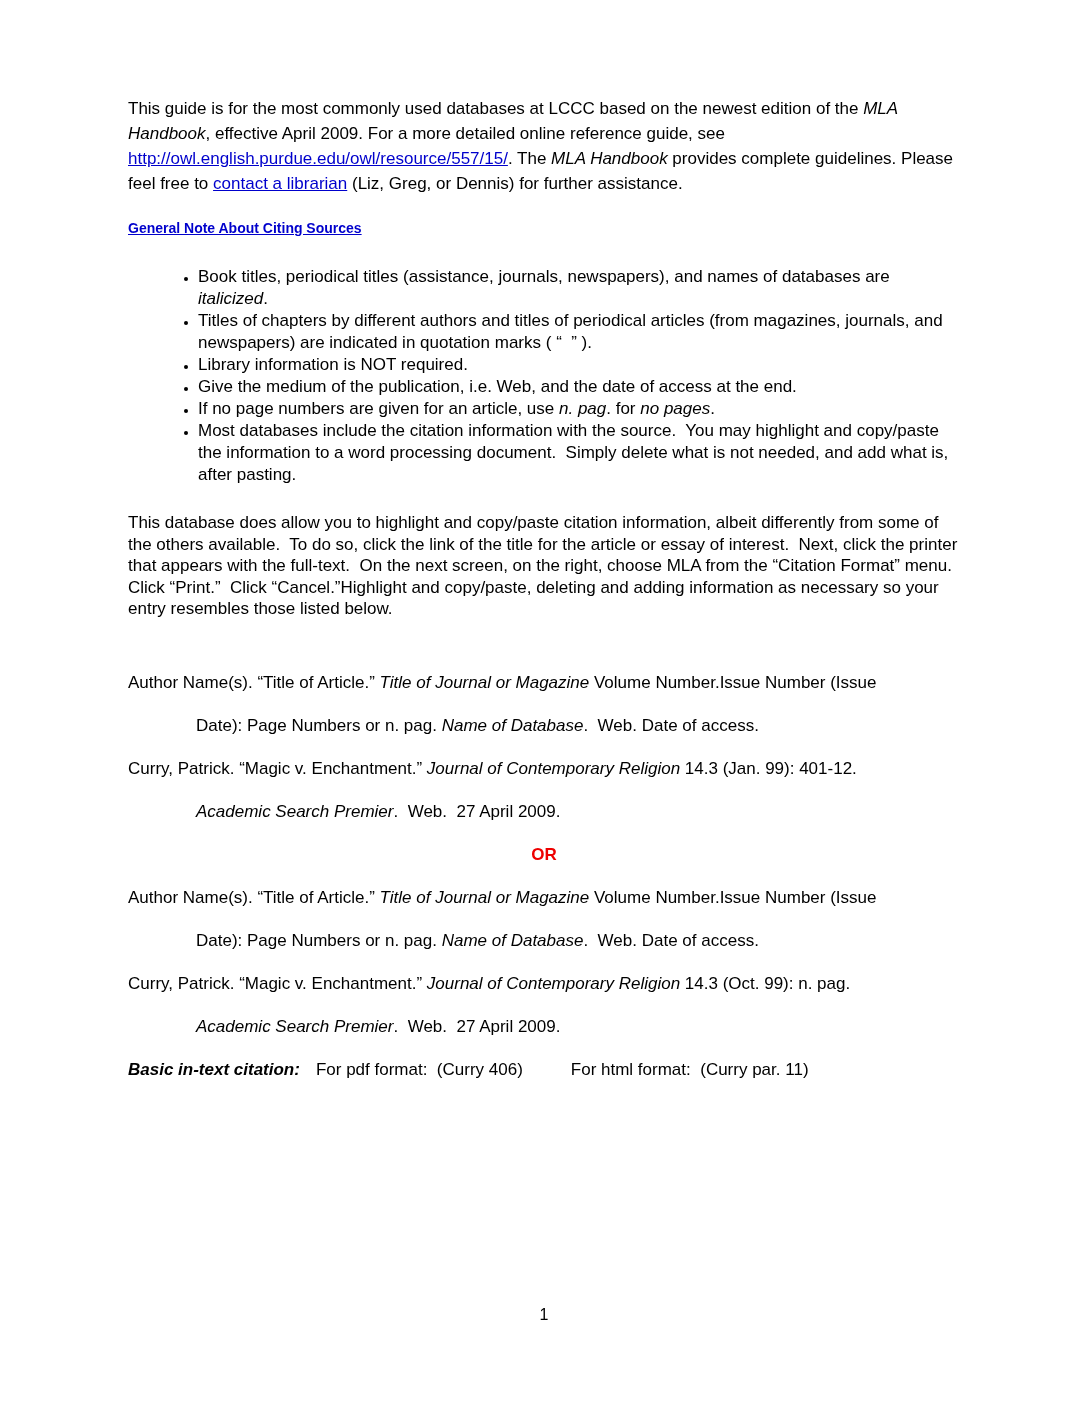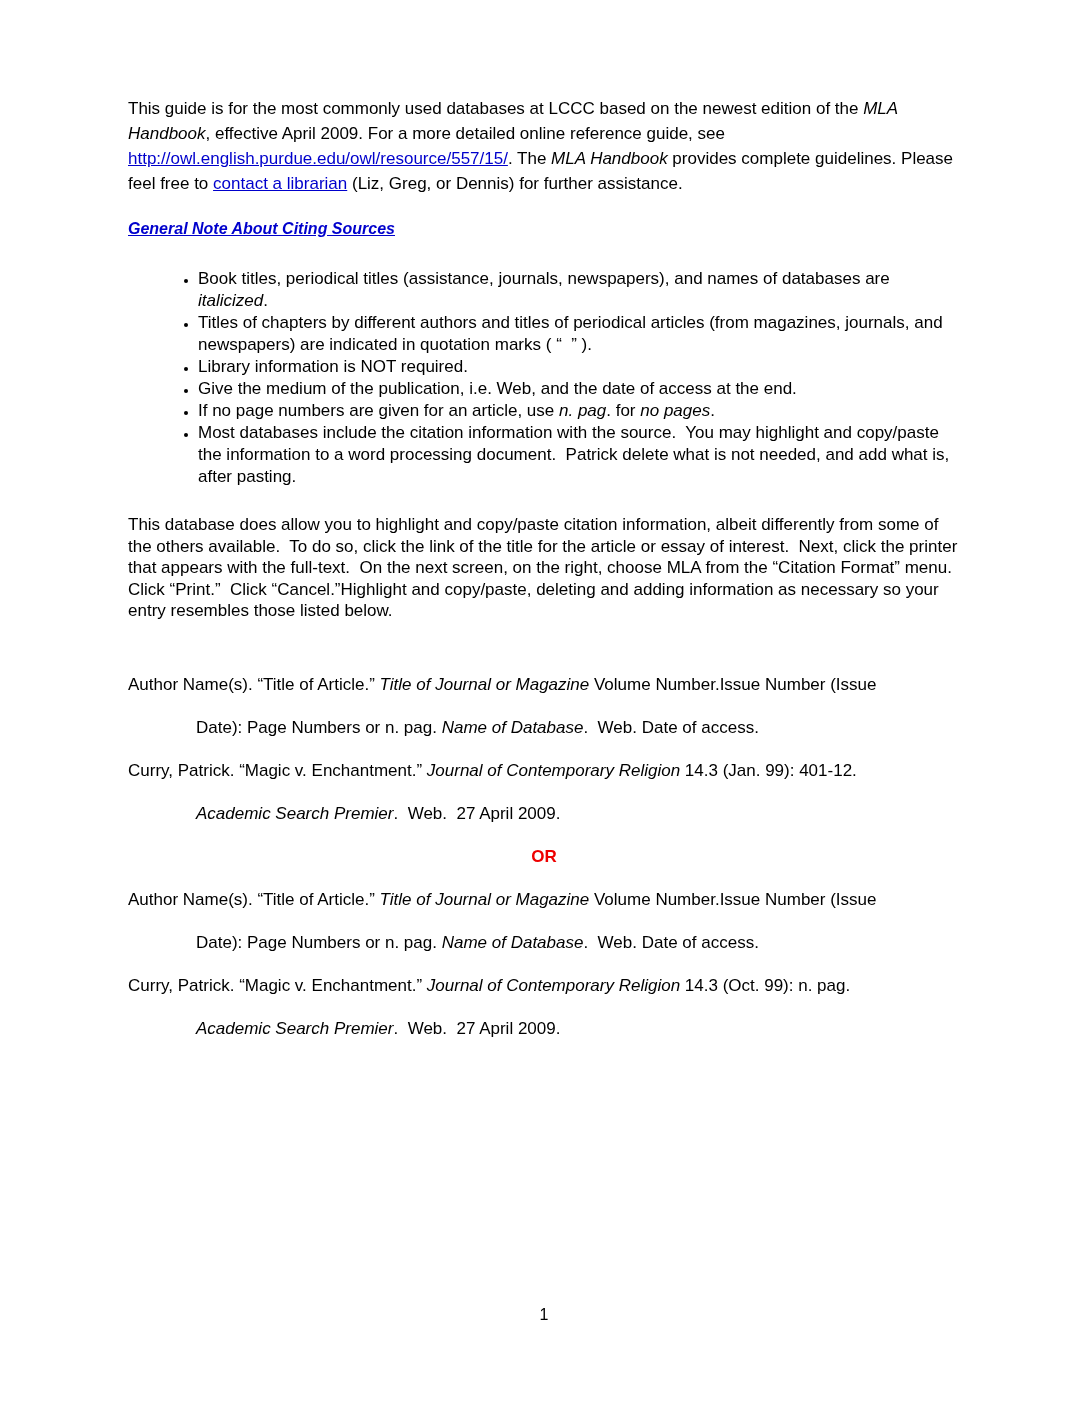--- a/index.html
+++ b/index.html
@@ -16,22 +16,22 @@
   }
 
   .para { font-size:17px; white-space:pre-wrap; }
   .intro { margin-top:34px; line-height:25px; }
   .instructions { margin-top:26px; line-height:21.5px; }
 
   .italic { font-style:italic; }
   a.link { color:#0000cc; text-decoration:underline; cursor:pointer; }
 
   .section-heading {
-    margin:24px 0 0 0; font-size:16px; font-weight:700;
-    color:#0000cc; text-decoration:underline; white-space:pre-wrap;font-style:italic;
+    margin:24px 0 0 0; font-size:14px; font-weight:700;
+    color:#0000cc; text-decoration:underline; white-space:pre-wrap;
   }
   .section-heading.second { margin-top:20px; }
 
   ul.bullet-list {
     margin:30px 0 0 0; padding-left:70px;
     font-size:17px; line-height:22px;
   }
   ul.bullet-list li { white-space:pre-wrap; }
   ul.bullet-list li::marker { font-size:12px; }
 
@@ -63,21 +63,21 @@
   <p class="para intro"><span>This guide is for the most commonly used databases at LCCC based on the newest edition of the </span><span class="italic">MLA Handbook</span><span>, effective April 2009. For a more detailed online reference guide, see </span><a class="link">http://owl.english.purdue.edu/owl/resource/557/15/</a><span>. The </span><span class="italic">MLA Handbook</span><span> provides complete guidelines. Please feel free to </span><a class="link">contact a librarian</a><span> (Liz, Greg, or Dennis) for further assistance.</span></p>
 
   <h2 class="section-heading">General Note About Citing Sources</h2>
 
   <ul class="bullet-list">
     <li><span>Book titles, periodical titles (assistance, journals, newspapers), and names of databases are </span><span class="italic">italicized</span><span>.</span></li>
     <li><span>Titles of chapters by different authors and titles of periodical articles (from magazines, journals, and newspapers) are indicated in quotation marks ( “  ” ).</span></li>
     <li><span>Library information is NOT required.</span></li>
     <li><span>Give the medium of the publication, i.e. Web, and the date of access at the end.</span></li>
     <li><span>If no page numbers are given for an article, use </span><span class="italic">n. pag</span><span>. for </span><span class="italic">no pages</span><span>.</span></li>
-    <li><span>Most databases include the citation information with the source.  You may highlight and copy/paste the information to a word processing document.  Patrick delete what is not needed, and add what is, after pasting.</span></li>
+    <li><span>Most databases include the citation information with the source.  You may highlight and copy/paste the information to a word processing document.  Simply delete what is not needed, and add what is, after pasting.</span></li>
   </ul>
 
 
   <p class="para instructions">This database does allow you to highlight and copy/paste citation information, albeit differently from some of the others available.  To do so, click the link of the title for the article or essay of interest.  Next, click the printer that appears with the full-text.  On the next screen, on the right, choose MLA from the “Citation Format” menu. Click “Print.”  Click “Cancel.”Highlight and copy/paste, deleting and adding information as necessary so your entry resembles those listed below.</p>
 
   <div class="cite-block">
     <div class="cite-line"><span>Author Name(s). “Title of Article.” </span><span class="italic">Title of Journal or Magazine</span><span> Volume Number.Issue Number (Issue</span></div>
     <div class="cite-line indent"><span>Date): Page Numbers or n. pag. </span><span class="italic">Name of Database</span><span>.  Web. Date of access.</span></div>
     <div class="cite-line"><span>Curry, Patrick. “Magic v. Enchantment.” </span><span class="italic">Journal of Contemporary Religion</span><span> 14.3 (Jan. 99): 401-12.</span></div>
     <div class="cite-line indent"><span class="italic">Academic Search Premier</span><span>.  Web.  27 April 2009.</span></div>
@@ -85,16 +85,17 @@
 
   <div class="or-divider">OR</div>
 
   <div class="cite-block" style="margin-top:0;">
     <div class="cite-line"><span>Author Name(s). “Title of Article.” </span><span class="italic">Title of Journal or Magazine</span><span> Volume Number.Issue Number (Issue</span></div>
     <div class="cite-line indent"><span>Date): Page Numbers or n. pag. </span><span class="italic">Name of Database</span><span>.  Web. Date of access.</span></div>
     <div class="cite-line"><span>Curry, Patrick. “Magic v. Enchantment.” </span><span class="italic">Journal of Contemporary Religion</span><span> 14.3 (Oct. 99): n. pag.</span></div>
     <div class="cite-line indent"><span class="italic">Academic Search Premier</span><span>.  Web.  27 April 2009.</span></div>
   </div>
 
+  <div class="footer-citation"><span class="basic-label">Basic in-text citation:</span><span class="fmt-pdf">For pdf format:  (Curry 406)</span><span class="fmt-html">For html format:  (Curry par. 11)</span></div>
 
 </div>
 
 <div class="page-number">1</div>
 
 </body></html>

